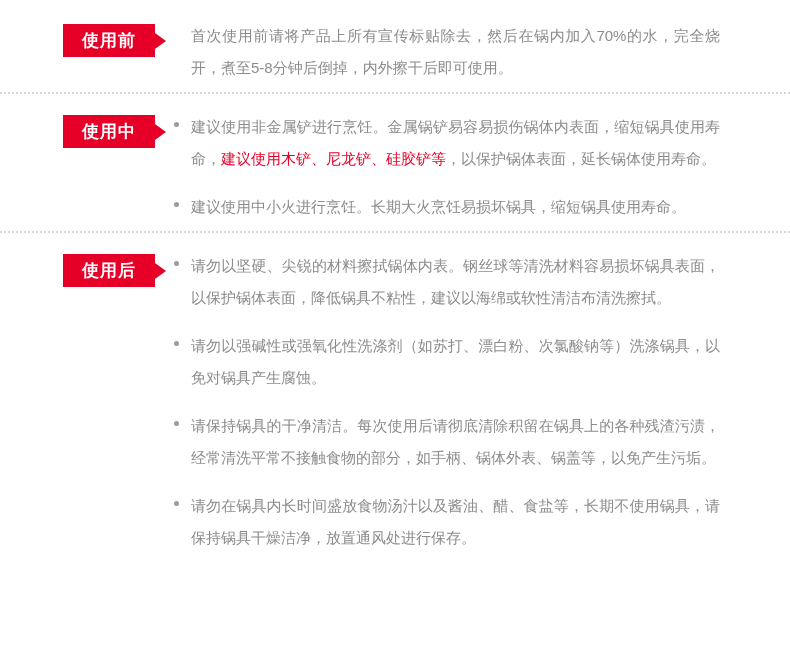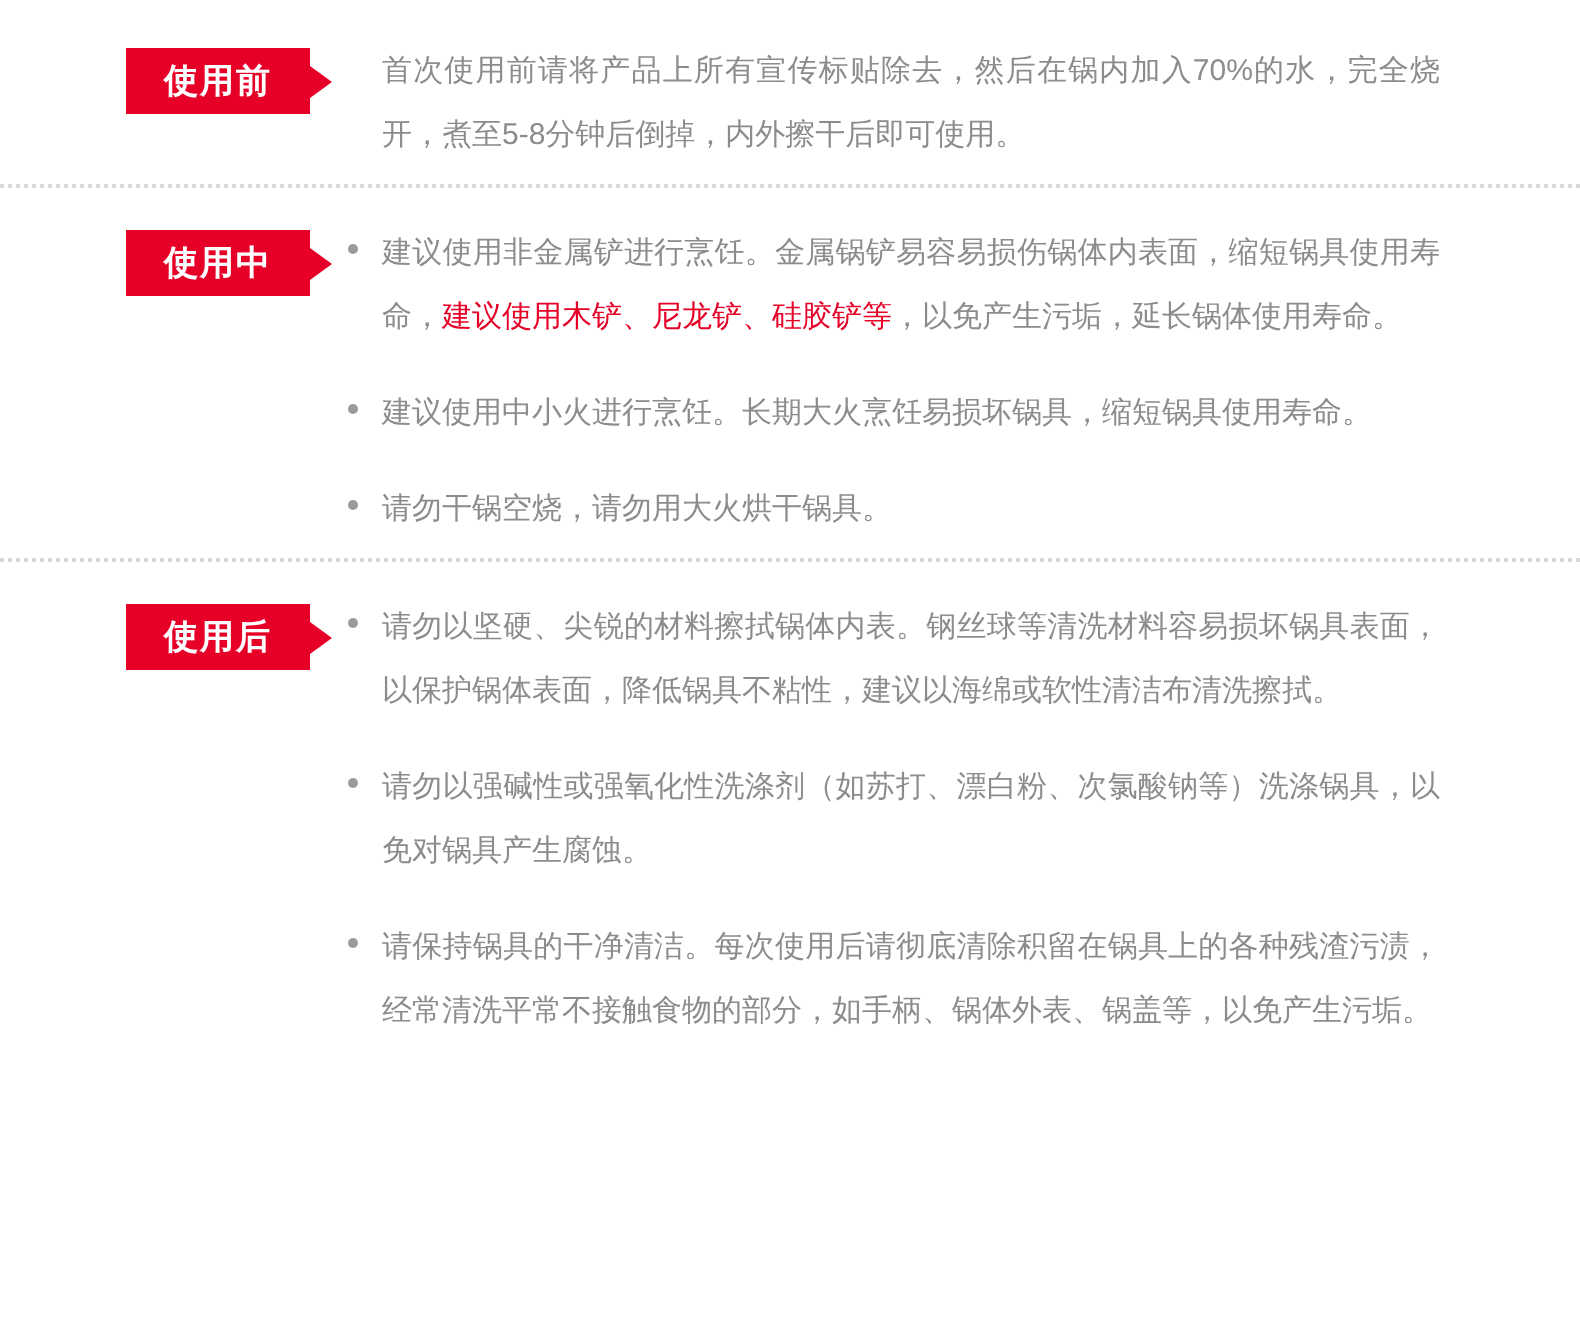--- a/index.html
+++ b/index.html
@@ -105,31 +105,31 @@
           <p class="item"><span class="seg">首次使用前请将产品上所有宣传标贴除去，然后在锅内加入70%的水，完全烧开，煮至5-8分钟后倒掉，内外擦干后即可使用。</span></p>
         </div>
       </section>
       <div class="separator"></div>
       <section class="section">
         <div class="badge">
           <span class="badge-label">使用中</span>
           <span class="badge-arrow"></span>
         </div>
         <div class="content">
-          <p class="item bulleted"><span class="seg">建议使用非金属铲进行烹饪。金属锅铲易容易损伤锅体内表面，缩短锅具使用寿命，</span><span class="seg red">建议使用木铲、尼龙铲、硅胶铲等</span><span class="seg">，以免产生污垢，延长锅体使用寿命。</span></p>
+          <p class="item bulleted"><span class="seg">建议使用非金属铲进行烹饪。金属锅铲易容易损伤锅体内表面，缩短锅具使用寿命，</span><span class="seg red">建议使用木铲、尼龙铲、硅胶铲等</span><span class="seg">，以保护锅体表面，延长锅体使用寿命。</span></p>
           <p class="item bulleted"><span class="seg">建议使用中小火进行烹饪。长期大火烹饪易损坏锅具，缩短锅具使用寿命。</span></p>
-          <p class="item bulleted"><span class="seg">请勿干锅空烧，请勿用大火烘干锅具。</span></p>
         </div>
       </section>
       <div class="separator"></div>
       <section class="section">
         <div class="badge">
           <span class="badge-label">使用后</span>
           <span class="badge-arrow"></span>
         </div>
         <div class="content">
           <p class="item bulleted"><span class="seg">请勿以坚硬、尖锐的材料擦拭锅体内表。钢丝球等清洗材料容易损坏锅具表面，以保护锅体表面，降低锅具不粘性，建议以海绵或软性清洁布清洗擦拭。</span></p>
           <p class="item bulleted"><span class="seg">请勿以强碱性或强氧化性洗涤剂（如苏打、漂白粉、次氯酸钠等）洗涤锅具，以免对锅具产生腐蚀。</span></p>
           <p class="item bulleted"><span class="seg">请保持锅具的干净清洁。每次使用后请彻底清除积留在锅具上的各种残渣污渍，经常清洗平常不接触食物的部分，如手柄、锅体外表、锅盖等，以免产生污垢。</span></p>
+          <p class="item bulleted"><span class="seg">请勿在锅具内长时间盛放食物汤汁以及酱油、醋、食盐等，长期不使用锅具，请保持锅具干燥洁净，放置通风处进行保存。</span></p>
         </div>
       </section>
     </main>
 </div>
 
 </body></html>

